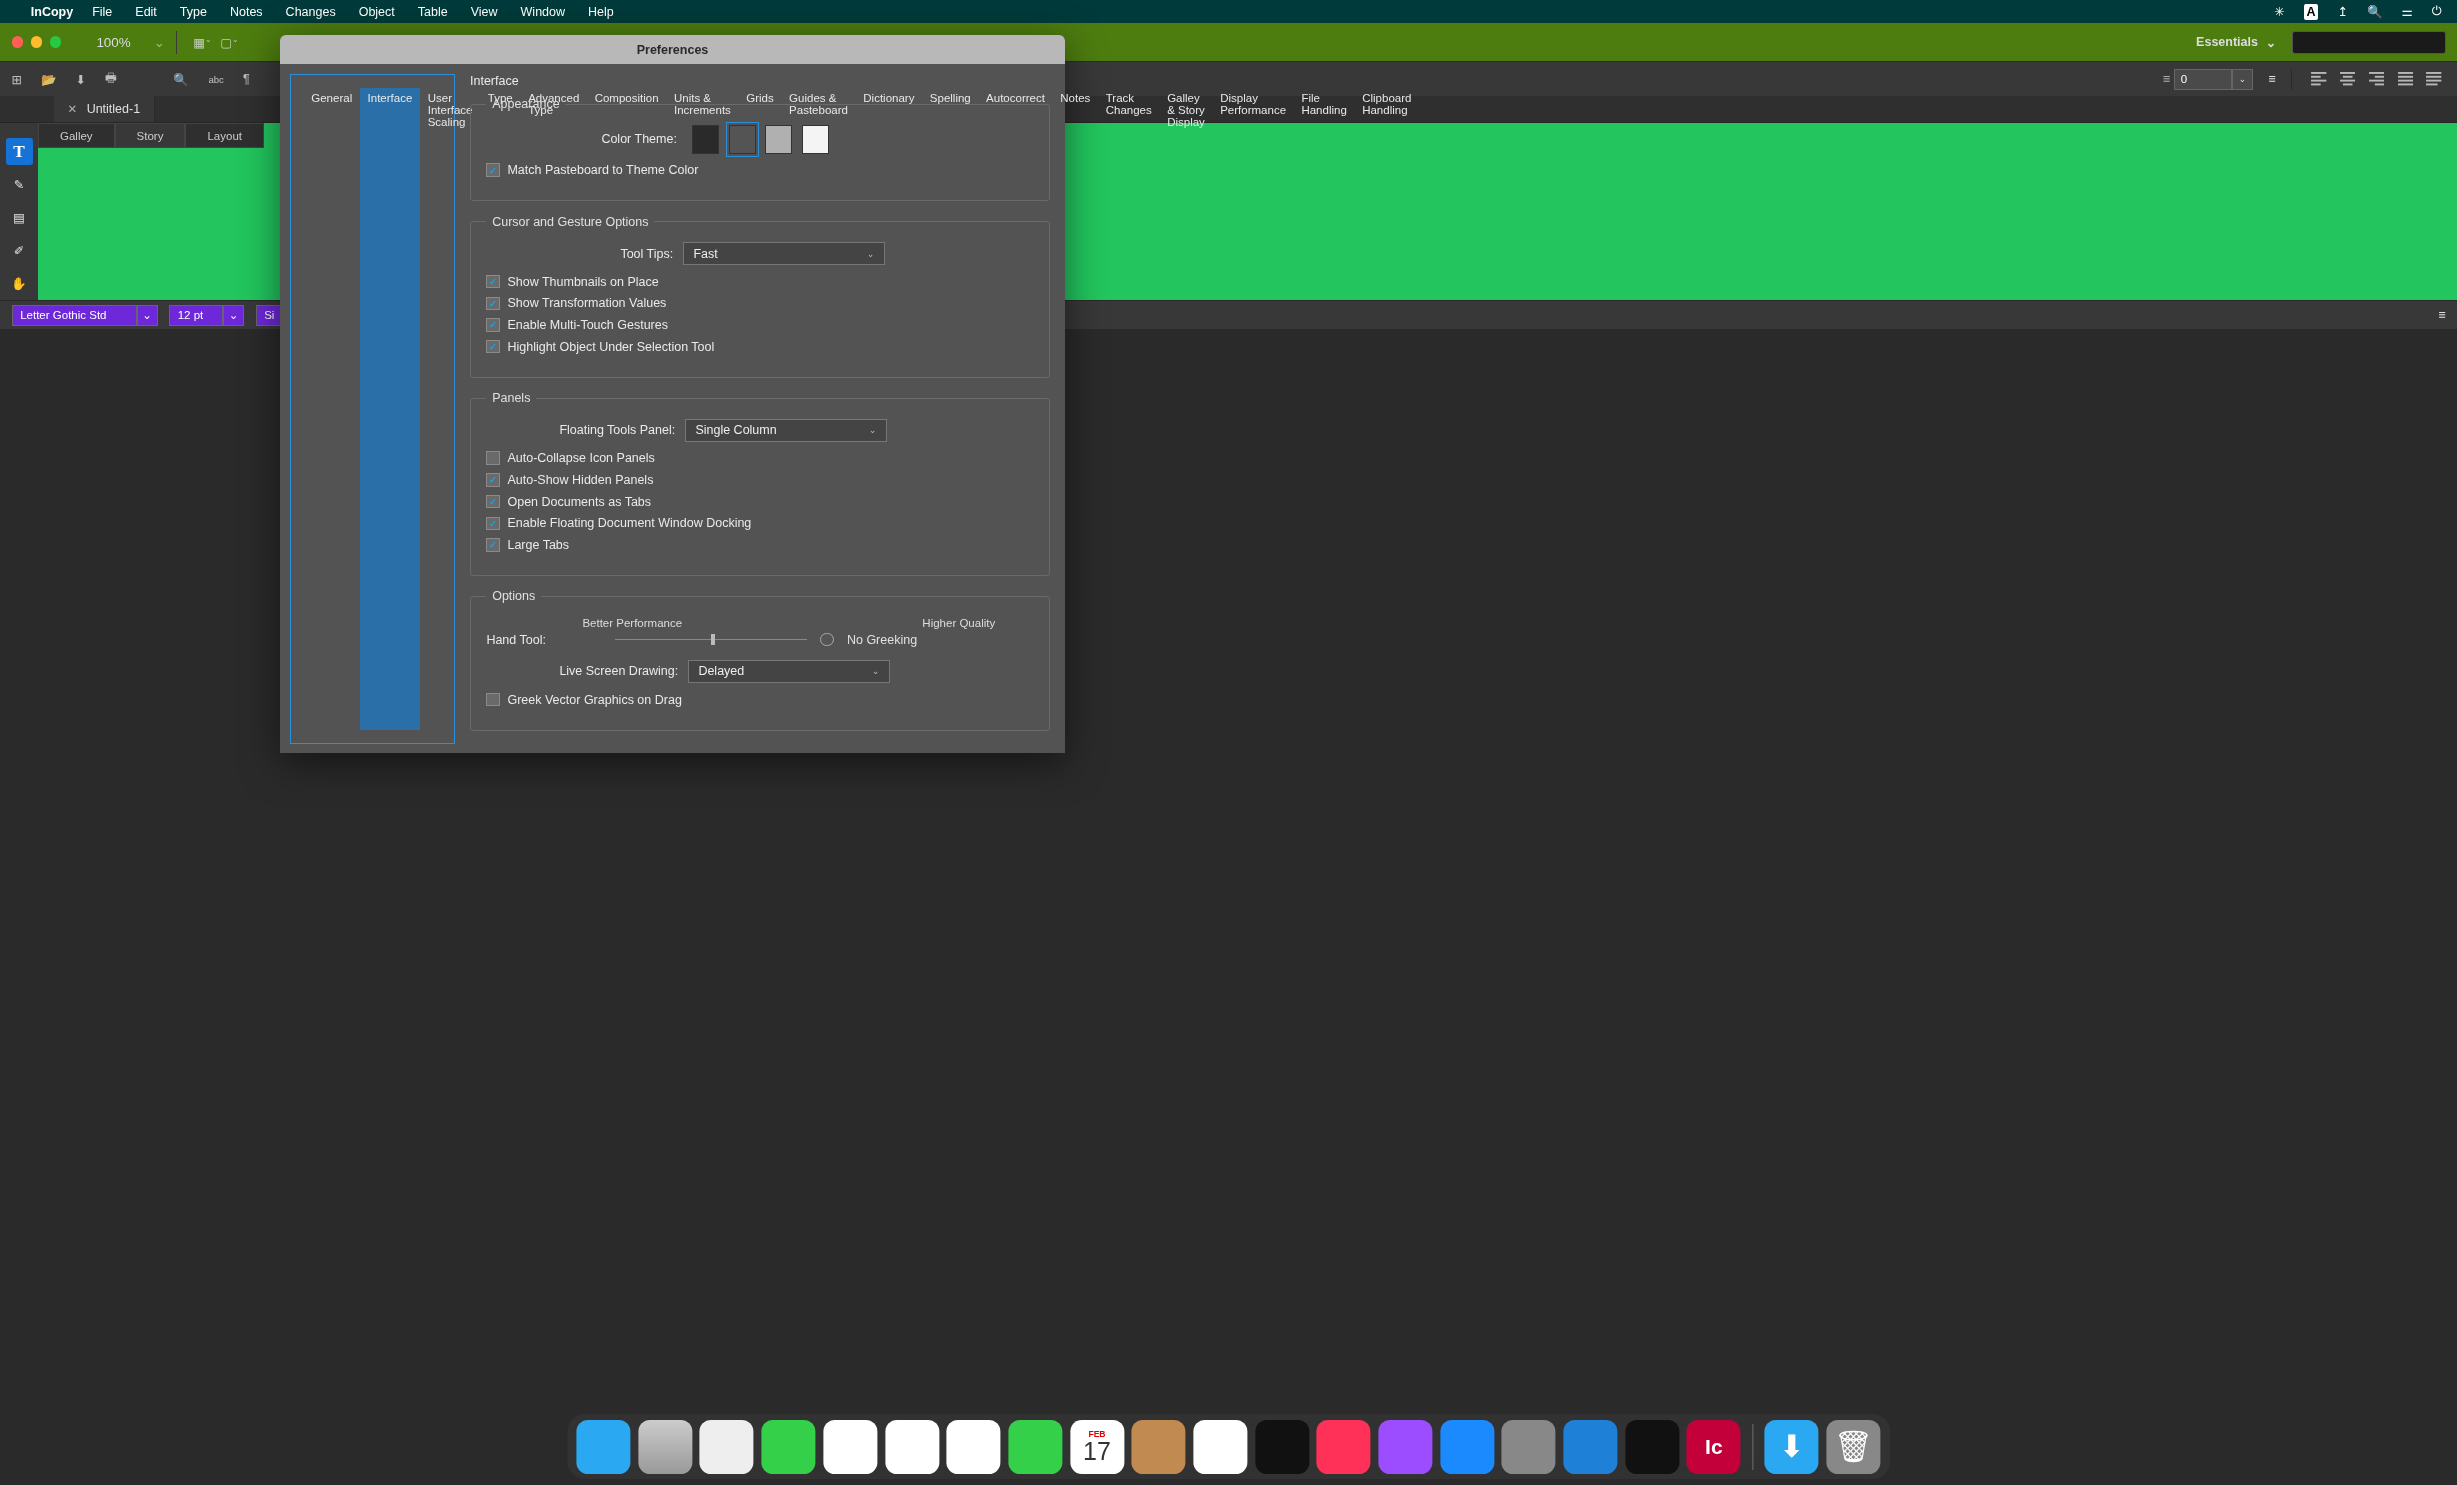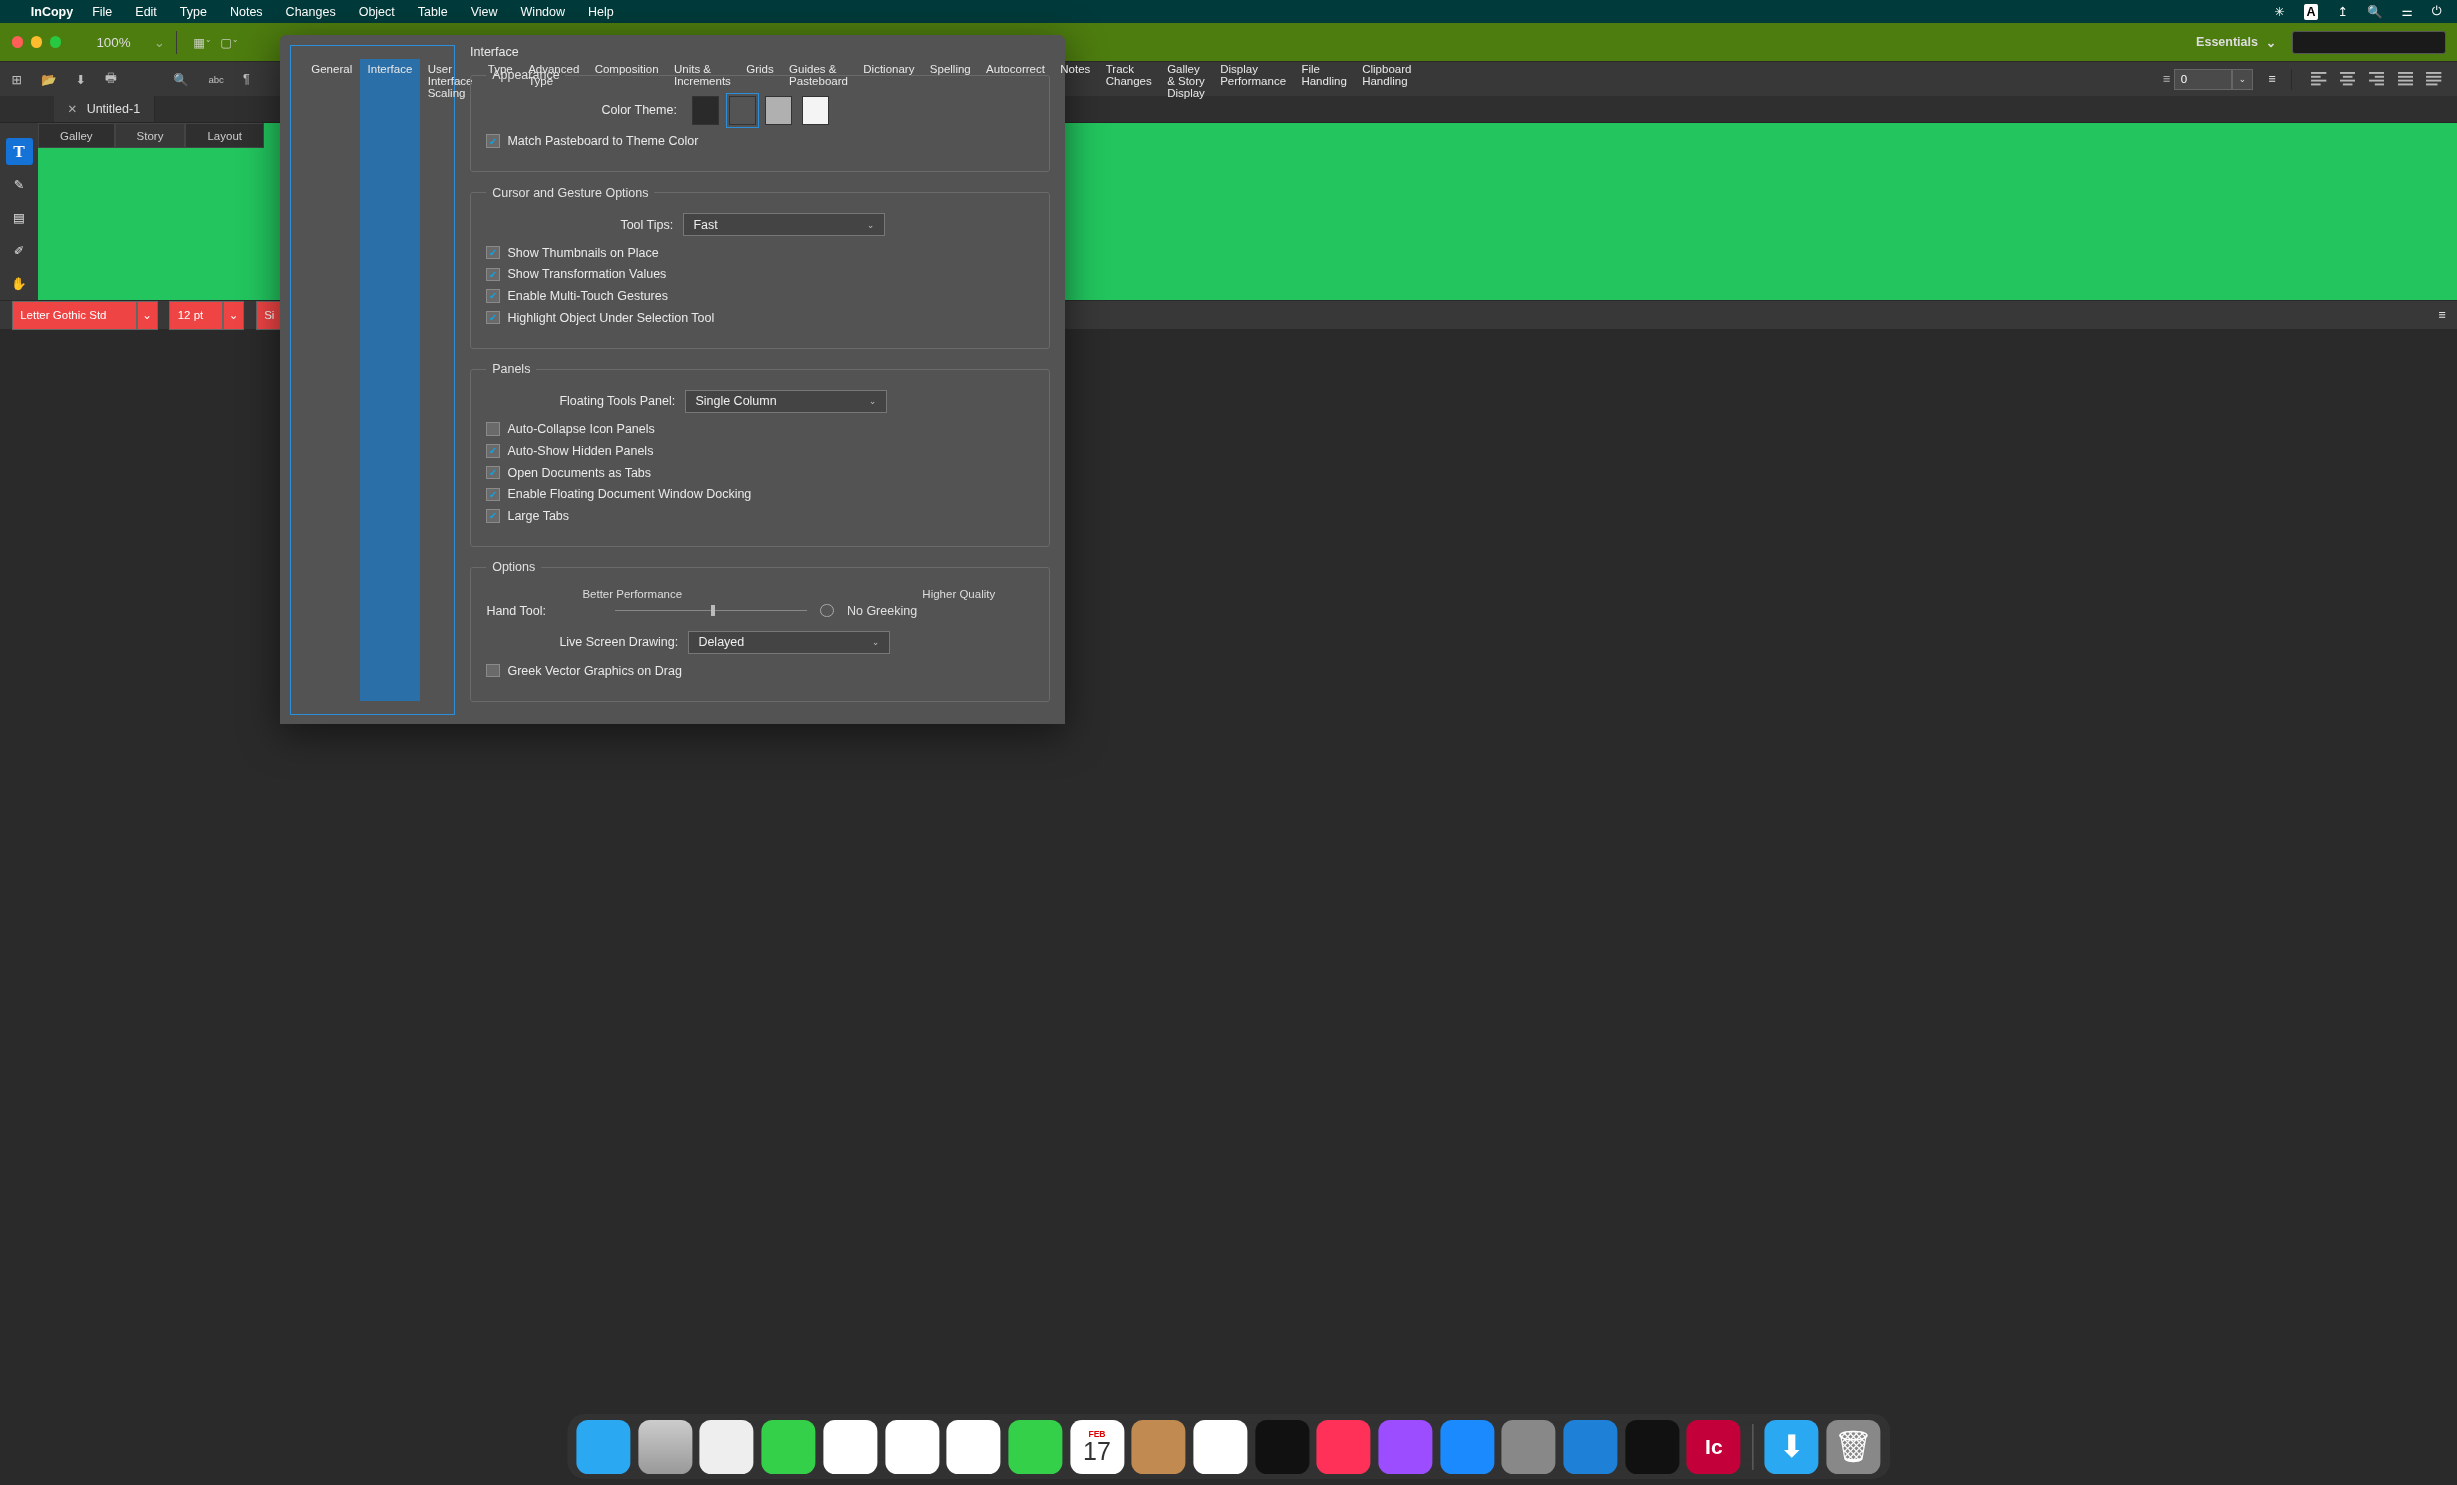--- a/index.html
+++ b/index.html
@@ -57,21 +57,21 @@
     .story-canvas { position: absolute; top: 25px; left: 0; right: 0; bottom: 0; display: flex; }
     .para-col { width: 150px; background: #fff; border-right: 1px solid #ccc; padding: 5.8px; color: #333; font-size: 10.6px; }
     .para-col .ruler { text-align: right; font-size: 8.6px; color: #666; padding-right: 3.8px; }
     .text-col { flex: 1; background: #fff; padding: 0; color: #333; font-size: 10.6px; }
     .text-col .story-bar { background: #c0c0c0; height: 17.3px; display: flex; align-items: center; padding-left: 3.8px; font-size: 10.6px; color: #000; font-weight: 600; gap: 5.8px;}
     .text-col .story-bar .tw { width: 11.5px; height: 11.5px; border: 1px solid #333; background:#fff; display:inline-flex; align-items:center; justify-content:center; font-size:7.7px;}
     
     
     .status-bar { position: absolute; bottom: 0; left: 0; right: 0; height: 29px; background: #383838; display: flex; align-items: center; padding: 0 11.5px; gap: 11.5px; border-top: 1px solid #2a2a2a; }
     .status-dd { display: flex; align-items: center; }
-    .status-dd .fld { height: 29px; background: #ef4444; border: 1px solid #666; color: #fff; padding: 0 7.7px; font-size: 11.5px; display: flex; align-items: center; }
+    .status-dd .fld { height: 21px; background: #6d28d9; border: 1px solid #666; color: #fff; padding: 0 7.7px; font-size: 11.5px; display: flex; align-items: center; }
     
     
     .pref-modal { position: absolute; top: 35px; left: 280px; width: 785px; background: #535353; border-radius: 5.8px 5.8px 0 0; box-shadow: 0 9.6px 38px rgba(0,0,0,.5); z-index: 100; }
     .pref-header { height: 29px; background: #b8b8b8; border-radius: 5.8px 5.8px 0 0; display: flex; align-items: center; justify-content: center; color: #2a2a2a; font-weight: 600; font-size: 12.5px; }
     .pref-body { display: flex; }
     .pref-sidebar { width: 165px; border: 1.9px solid #2b90d9; margin: 9.6px; padding: 13px; background: #535353; display: flex; flex-direction: row; }
     .pref-sidebar-item { padding: 4.8px 7.7px; font-size: 11.5px; color: #e8e8e8; cursor: pointer; }
     .pref-sidebar-item.selected { background: #2b6fa8; }
     .pref-content { flex: 1; padding: 9.6px 15.4px 19px 5.8px; }
     .pref-content h3 { font-size: 12.5px; font-weight: 400; color: #eaeaea; margin-bottom: 9.6px; }
@@ -264,20 +264,21 @@
     <div class="status-dd">
       <div class="fld" style="width:29px">
           <span>Si</span>
         </div>
     </div>
     <div style="margin-left:auto">≡</div>
   </div>
 </div>
 
 <div class="pref-modal">
+  <div class="pref-header">Preferences</div>
   <div class="pref-body">
     <div class="pref-sidebar" id="pref-sidebar">
         <div class="pref-sidebar-item">General</div>
         <div class="pref-sidebar-item selected">Interface</div>
         <div class="pref-sidebar-item">User Interface Scaling</div>
         <div class="pref-sidebar-item">Type</div>
         <div class="pref-sidebar-item">Advanced Type</div>
         <div class="pref-sidebar-item">Composition</div>
         <div class="pref-sidebar-item">Units &amp; Increments</div>
         <div class="pref-sidebar-item">Grids</div>

